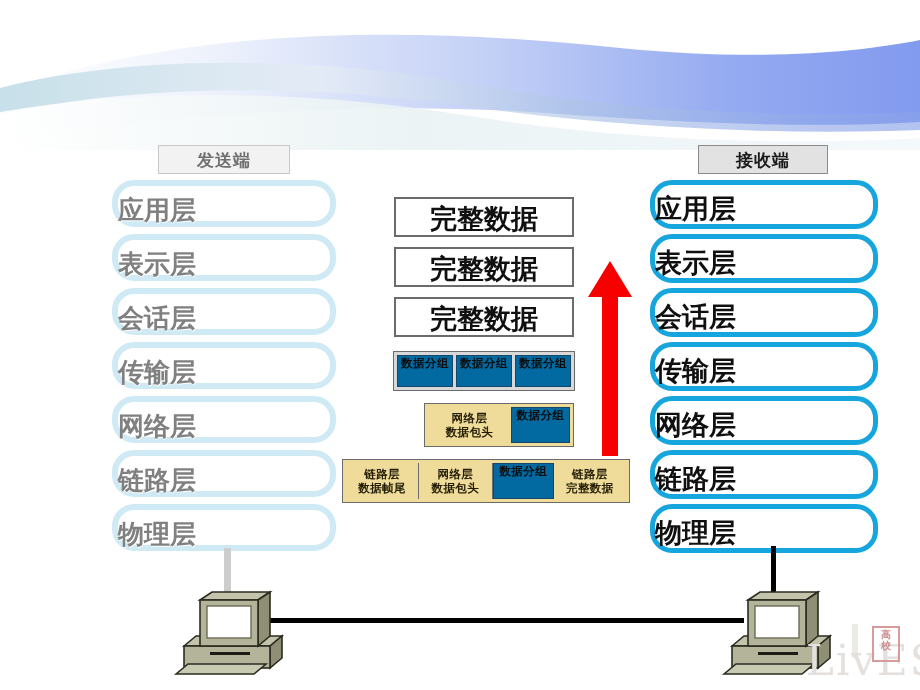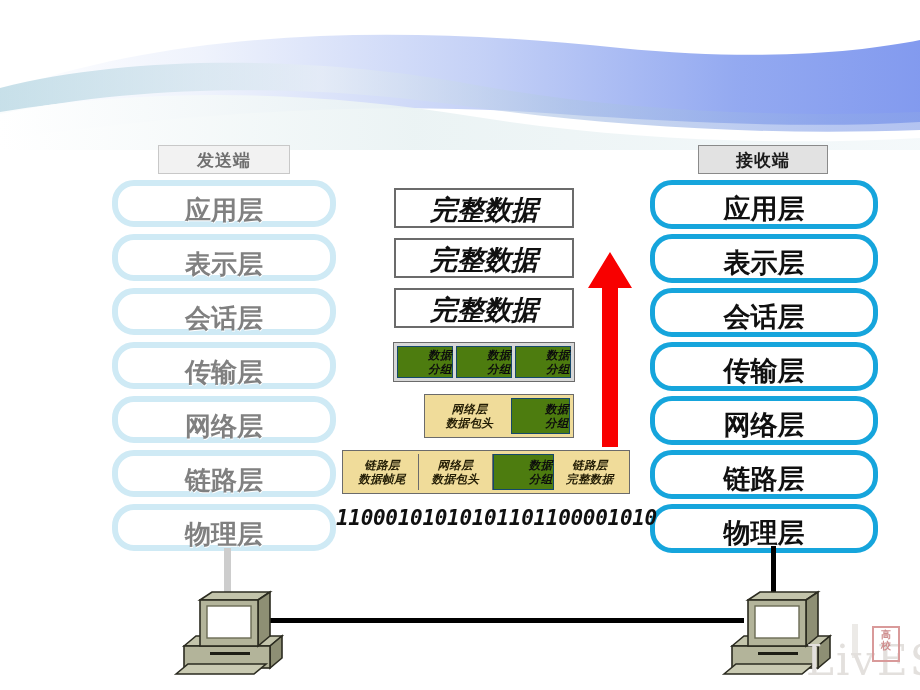--- a/index.html
+++ b/index.html
@@ -63,21 +63,20 @@
   
   .stack {
     position: absolute;
   }
   .stack.left  { left: 112px; top: 180px; width: 224px; }
   .stack.right { left: 650px; top: 180px; width: 228px; }
 
   .layer-box {
     box-sizing: border-box;
     width: 100%;
-    text-align: center;
     border-radius: 22px;
     background: #ffffff;
     line-height: 1;
   }
   .stack.left .layer-box {
     height: 47px;
     padding-top: 11px;
     margin-bottom: 7px;
     border: 6px solid #cfeaf5;
     font-size: 26px;
@@ -92,25 +91,24 @@
     border: 5px solid #16a5dc;
     font-size: 27px;
     font-weight: bold;
     color: #101010;
   }
 
   
   .mid {
     position: absolute;
     left: 0;
-    top: 0;
+    top: 9px;
     width: 920px;
     height: 500px;
     pointer-events: none;
-    font-style: italic;
   }
   .mid > * { pointer-events: auto; }
 
   .full-data {
     position: absolute;
     box-sizing: border-box;
     left: 394px;
     width: 180px;
     height: 40px;
     padding-top: 4px;
@@ -135,29 +133,29 @@
     height: 40px;
     box-sizing: border-box;
     display: flex;
     gap: 3px;
     padding: 3px;
     background: #d8d8d8;
     border: 1.5px solid #6b6b6b;
   }
   .cellblue {
     box-sizing: border-box;
-    background: #4d7c0f;
+    background: #0369a1;
     border: 1.5px solid #14486b;
     color: #0d0d0d;
     font-size: 11.5px;
     font-weight: bold;
     line-height: 1.22;
-    text-align: right;
+    text-align: left;
     display: flex;
-    flex-direction: column;
+    flex-direction: row;
     justify-content: center;
     letter-spacing: 0.5px;
   }
   .pkt-row .cellblue { flex: 1; }
 
   
   .net-row {
     position: absolute;
     left: 424px;
     top: 394px;
@@ -379,21 +377,20 @@
       <div class="cellblue">
         <span>数据</span>
         <span>分组</span>
       </div>
       <div class="celltan last">
         <span>链路层</span>
         <span>完整数据</span>
       </div>
     </div>
 
-    <div class="binary">11000101010101101100001010</div>
 
     <svg class="red-arrow" viewBox="0 0 44 195" preserveAspectRatio="none">
       <polygon points="22,0 44,36 30,36 30,195 14,195 14,36 0,36" fill="#f80000"></polygon>
     </svg>
   </div>
 
   <div class="cable vertical-left" style="left:224px; top:548px; height:48px;"></div>
   <div class="cable vertical-right" style="left:771px; top:546px; height:52px;"></div>
   <div class="cable horizontal" style="left:252px; top:618px; width:492px;"></div>
 

